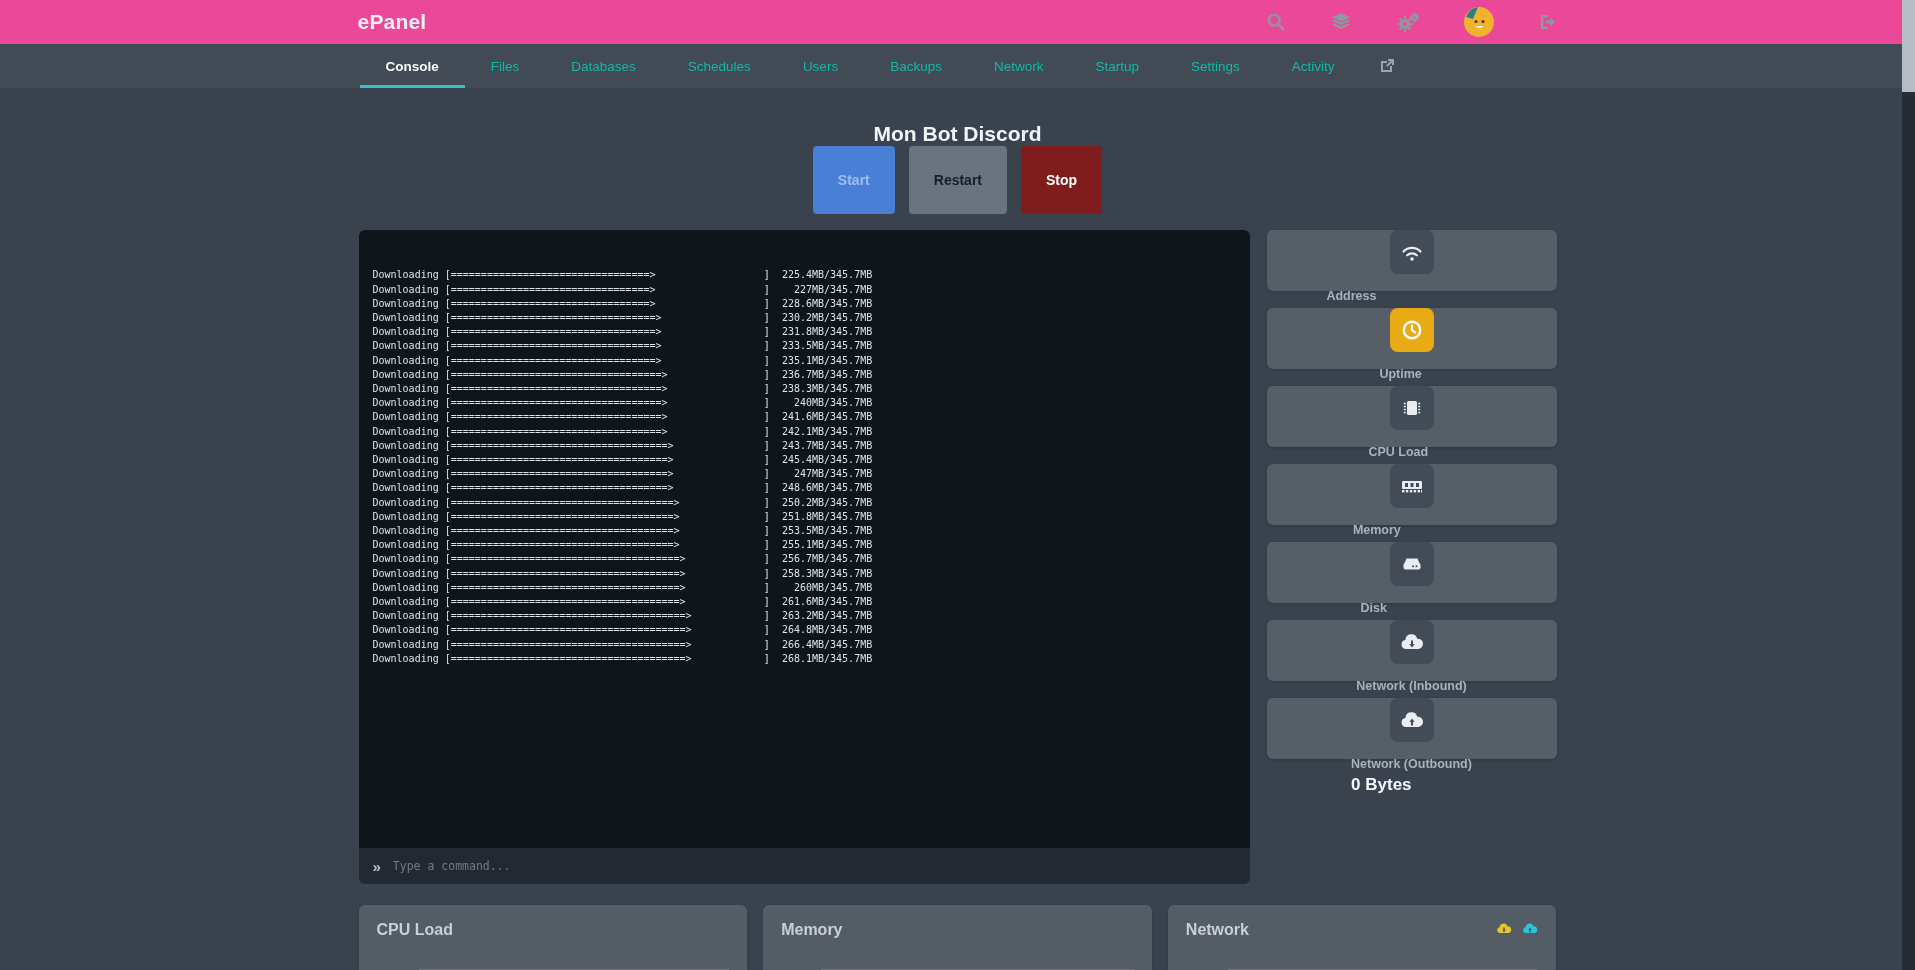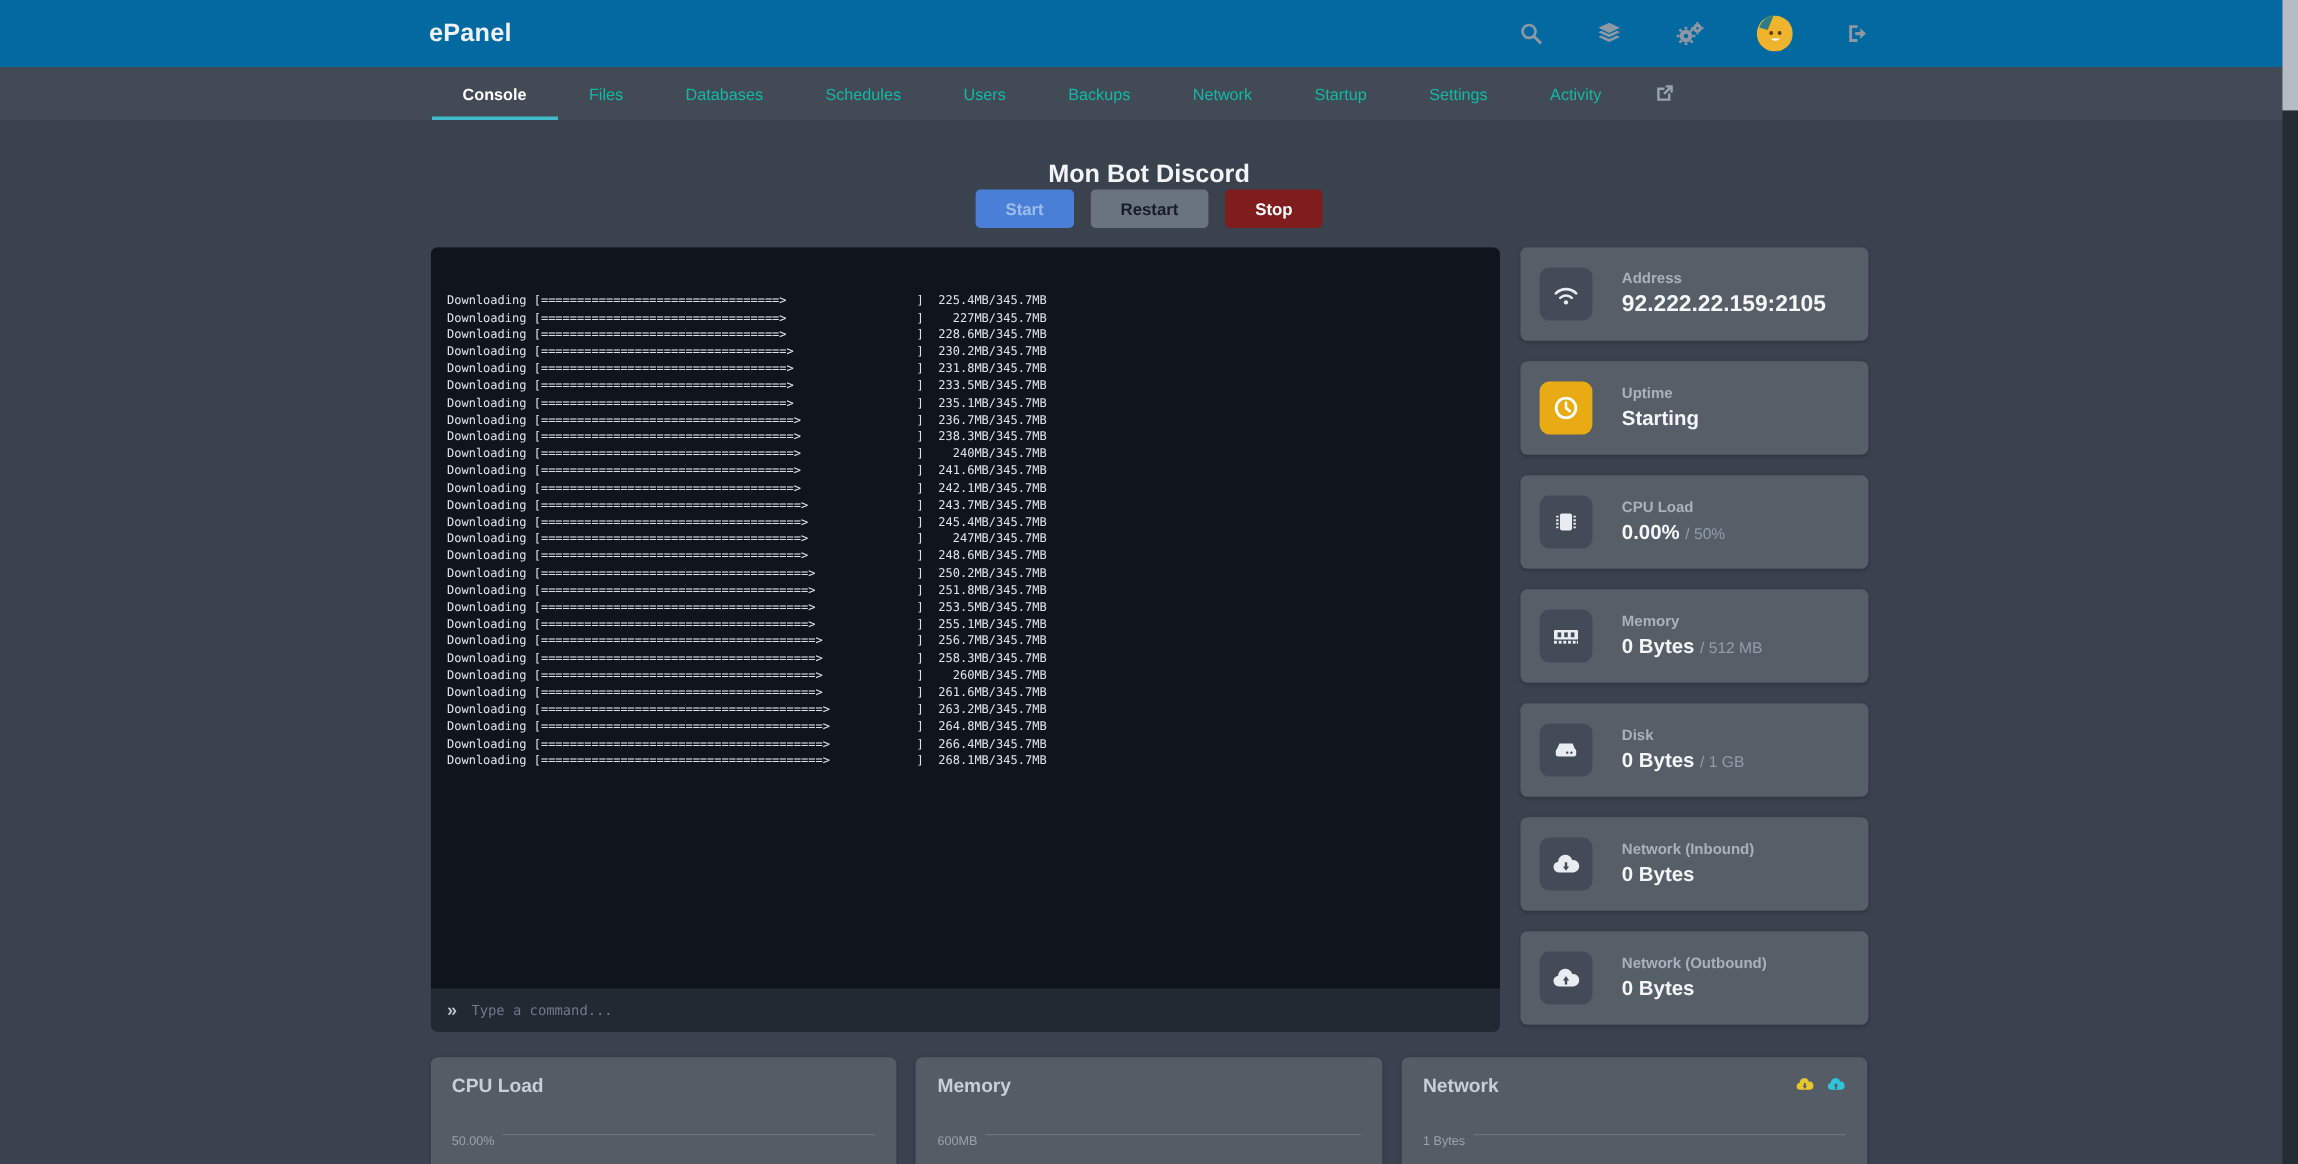--- a/index.html
+++ b/index.html
@@ -1,59 +1,59 @@
 <!DOCTYPE html>
 <html><head>
 <meta charset="utf-8">
 <style>
   * { margin:0; padding:0; box-sizing:border-box; }
   html,body { width:1915px; height:970px; overflow:hidden; }
   body { background:#3a424e; font-family:"Liberation Sans", sans-serif; position:relative; }
 
   
-  .navbar { height:56px; background:#0369a1; }
+  .navbar { height:44px; background:#ec4899; }
   .nav-inner { width:1200px; margin:0 auto; height:100%; display:flex; align-items:center; justify-content:space-between; }
   .brand { color:#eef1f5; font-size:21px; font-weight:bold; text-decoration:none; letter-spacing:.2px; }
   .nav-icons { display:flex; align-items:center; gap:44px; color:#8e98a4; }
   .nav-icons .nv { display:flex; align-items:center; justify-content:center; cursor:pointer; }
   .nav-icons svg { display:block; }
 
   
   .subnav { height:44px; background:#414a55; }
   .subnav-inner { width:1200px; margin:0 auto; height:100%; display:flex; align-items:stretch; padding-left:2px; }
   .tab { display:flex; align-items:center; padding:0 26px; color:#14b8a6; font-size:13.5px; text-decoration:none; }
   .tab.active { color:#ffffff; box-shadow:inset 0 -3px 0 #3fbdcb; font-weight:bold; }
   .tab.tab-ext { padding:0 18px; color:#98a3af; }
 
   
   .container { width:1198px; margin:0 auto; }
   .page-head { margin-top:34px; display:flex; align-items:center; justify-content:space-between;flex-direction:column; }
   .page-title { color:#f2f5f8; font-size:21px; font-weight:bold; }
   .actions { display:flex; gap:14px; }
-  .btn { border:none; border-radius:4px; padding:8px 25px; font-size:14px; font-weight:bold; cursor:pointer; font-family:"Liberation Sans",sans-serif; }
+  .btn { border:none; border-radius:4px; padding:26px 25px; font-size:14px; font-weight:bold; cursor:pointer; font-family:"Liberation Sans",sans-serif; }
   .btn-start { background:#4a7fd6; color:#9cbdf0; }
   .btn-restart { background:#6a7380; color:#161d28; }
   .btn-stop { background:#7f1d1d; color:#ffffff; }
 
   .content-grid { display:grid; grid-template-columns:1fr 290px; gap:17px; margin-top:16px; }
 
   
   .console-block { border-radius:6px; overflow:hidden; }
   .terminal { background:#10151c; height:618px; padding:10px 14px; font-family:"DejaVu Sans Mono", monospace; font-size:10px; line-height:14.2px; color:#dde3e9; white-space:pre; overflow:hidden; }
   .line { white-space:pre; }
   .prompt-user { color:#e3a93c; font-weight:bold; }
   .boot-msg { font-weight:bold; }
   .command-row { background:#232933; height:36px; display:flex; align-items:center; padding:0 14px; gap:12px; }
   .prompt-icon { color:#b9c2cc; font-size:15px; font-weight:bold; }
   .command-input { flex:1; background:transparent; border:none; outline:none; color:#cfd6de; font-family:"DejaVu Sans Mono",monospace; font-size:11.5px; }
   .command-input::placeholder { color:#6f7a87; }
 
   
   .stats { display:flex; flex-direction:column; gap:17px; }
-  .card { background:#565e68; border-radius:6px; height:78px; padding:0 16px; display:flex; align-items:center; gap:25px; box-shadow:0 1px 3px rgba(0,0,0,.18); }
+  .card { background:#565e68; border-radius:6px; height:61px; padding:0 16px; display:flex; align-items:center; gap:15px; box-shadow:0 1px 3px rgba(0,0,0,.18);flex-direction:column; }
   .icon-box { width:44px; height:44px; border-radius:8px; background:#434b57; color:#e9edf1; display:flex; align-items:center; justify-content:center; flex:none; }
   .icon-box.yellow { background:#e9ab13; color:#ffffff; }
   .card-text { min-width:0; }
   .card-label { color:#a9b2bc; font-size:12.5px; font-weight:bold; }
   .card-value { color:#f4f6f8; font-size:17px; font-weight:bold; margin-top:4px; white-space:nowrap; }
   .card-value.big { font-size:19px; }
   .card-limit { color:#939da9; font-size:13px; font-weight:normal; }
 
   
   .charts-row { display:grid; grid-template-columns:repeat(3,1fr); gap:16px; margin-top:21px; }

